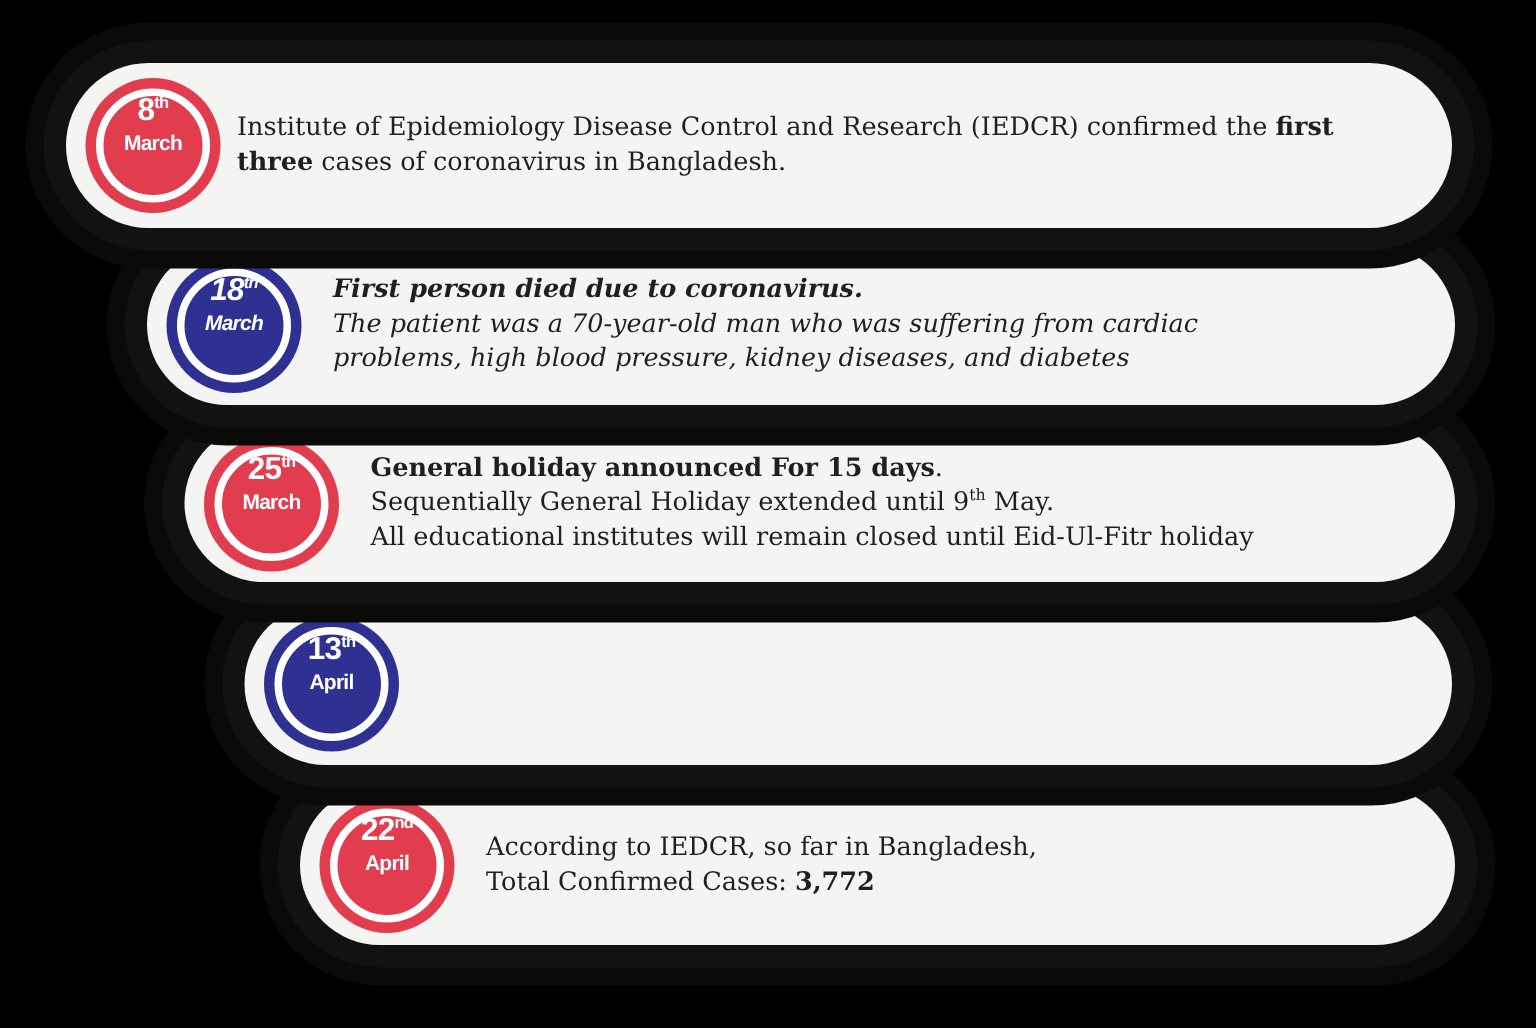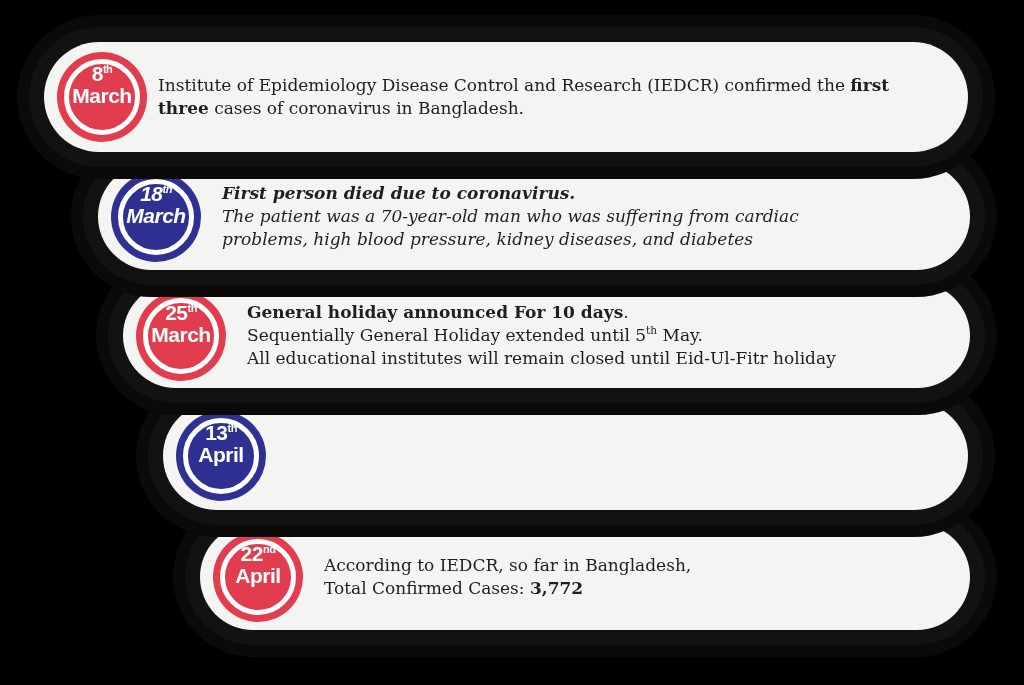--- a/index.html
+++ b/index.html
@@ -44,21 +44,21 @@
     color:#ffffff;
     font-family:"Liberation Sans", sans-serif;
     font-weight:bold;
     letter-spacing:-0.5px;
   }
   .card.red .badge,.card.red .badge-ring{background:#e23c4f;}
   .card.blue .badge,.card.blue .badge-ring{background:#2e3192;}
 
   .badge-day-row{font-size:21px;line-height:20px;}
   .badge-day-row sup{font-size:11px;line-height:0;vertical-align:super;}
-  .badge-month{font-size:21px;line-height:19px;margin-top:2px;}
+  .badge-month{font-size:14px;line-height:19px;margin-top:2px;}
 
   .content{
     margin-left:124px;
     margin-right:28px;
     color:#201e1e;
   }
   .card:nth-of-type(1) .content{margin-left:114px;}
   .line{
     margin:0;
     font-size:17px;
@@ -100,22 +100,22 @@
       </div>
     </div>
     <div class="card red">
       <div class="badge">
         <div class="badge-ring">
           <div class="badge-day-row"><span>25</span><sup>th</sup></div>
           <div class="badge-month">March</div>
         </div>
       </div>
       <div class="content">
-        <p class="line"><span class="seg b">General holiday announced For 10 days</span><span class="seg">.</span></p>
-        <p class="line"><span class="seg">Sequentially General Holiday extended until 5</span><sup class="seg">th</sup><span class="seg"> May.</span></p>
+        <p class="line"><span class="seg b">General holiday announced For 15 days</span><span class="seg">.</span></p>
+        <p class="line"><span class="seg">Sequentially General Holiday extended until 9</span><sup class="seg">th</sup><span class="seg"> May.</span></p>
         <p class="line"><span class="seg">All educational institutes will remain closed until Eid-Ul-Fitr holiday</span></p>
       </div>
     </div>
     <div class="card blue">
       <div class="badge">
         <div class="badge-ring">
           <div class="badge-day-row"><span>13</span><sup>th</sup></div>
           <div class="badge-month">April</div>
         </div>
       </div>

